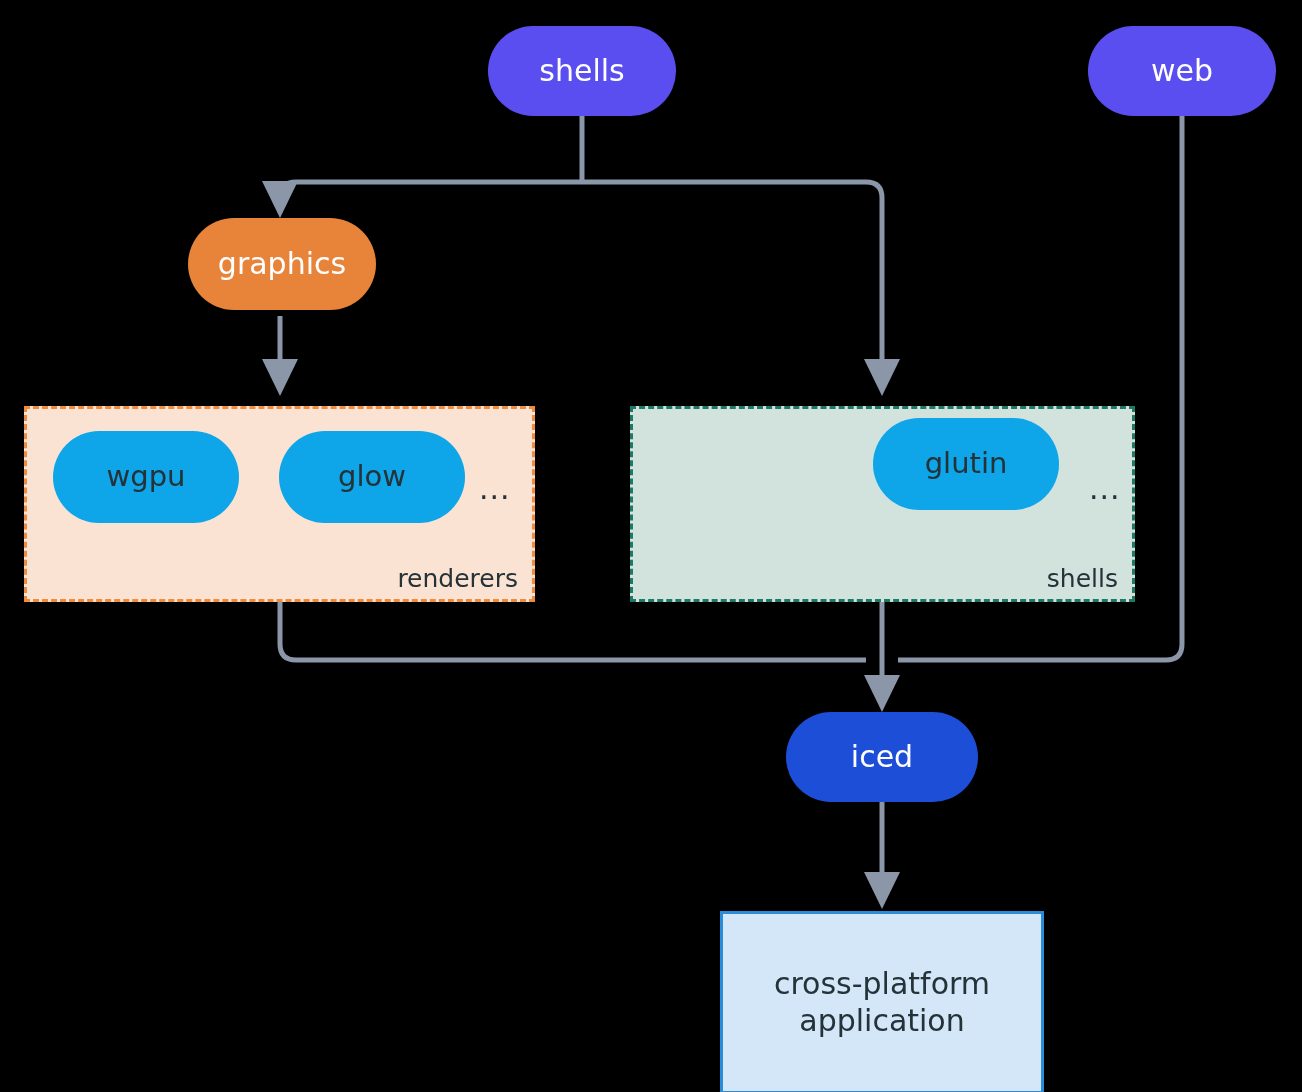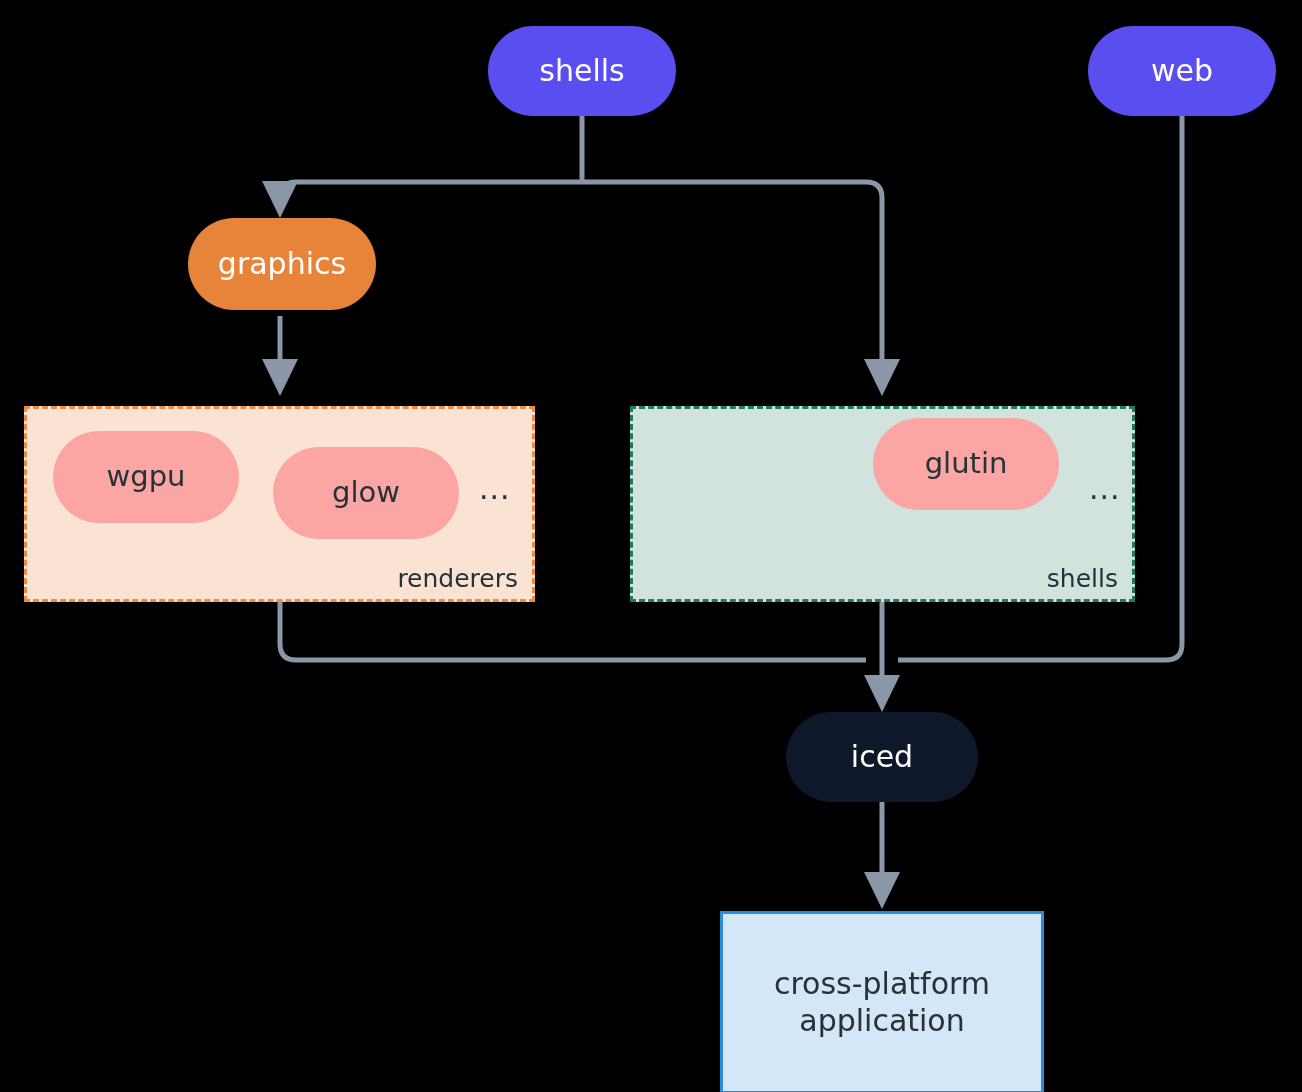--- a/index.html
+++ b/index.html
@@ -48,27 +48,27 @@
     font-size: 30px;
   }
   
   .graphics {
     background: #e8833a;
     color: #ffffff;
     font-size: 30px;
   }
   
   .iced {
-    background: #0f172a;
+    background: #1d4ed8;
     color: #ffffff;
     font-size: 30px;
   }
   
   .crate {
-    background: #fca5a5;
+    background: #0ea5e9;
     color: #253238;
     font-size: 29px;
   }
   
   .cluster {
     position: absolute;
     box-sizing: border-box;
   }
   .cluster.renderers {
     background: #fbe3d3;
@@ -144,21 +144,21 @@
   </div>
 
   <div class="node pill graphics" style="left:188px; top:218px; width:188px; height:92px;">
     <span class="node-label">graphics</span>
   </div>
 
   <div class="cluster renderers" style="left:24px; top:406px; width:511px; height:196px;">
     <div class="node pill crate" style="left:26px; top:22px; width:186px; height:92px;">
       <span class="node-label">wgpu</span>
     </div>
-    <div class="node pill crate" style="left:246px; top:22px; width:186px; height:92px;margin-top:16px;">
+    <div class="node pill crate" style="left:252px; top:22px; width:186px; height:92px;">
       <span class="node-label">glow</span>
     </div>
     <span class="ellipsis" style="left:452px; top:62px;">...</span>
     <span class="cluster-label">renderers</span>
   </div>
 
   <div class="cluster shells" style="left:630px; top:406px; width:505px; height:196px;">
     <div class="node pill crate" style="left:240px; top:9px; width:186px; height:92px;">
       <span class="node-label">glutin</span>
     </div>

